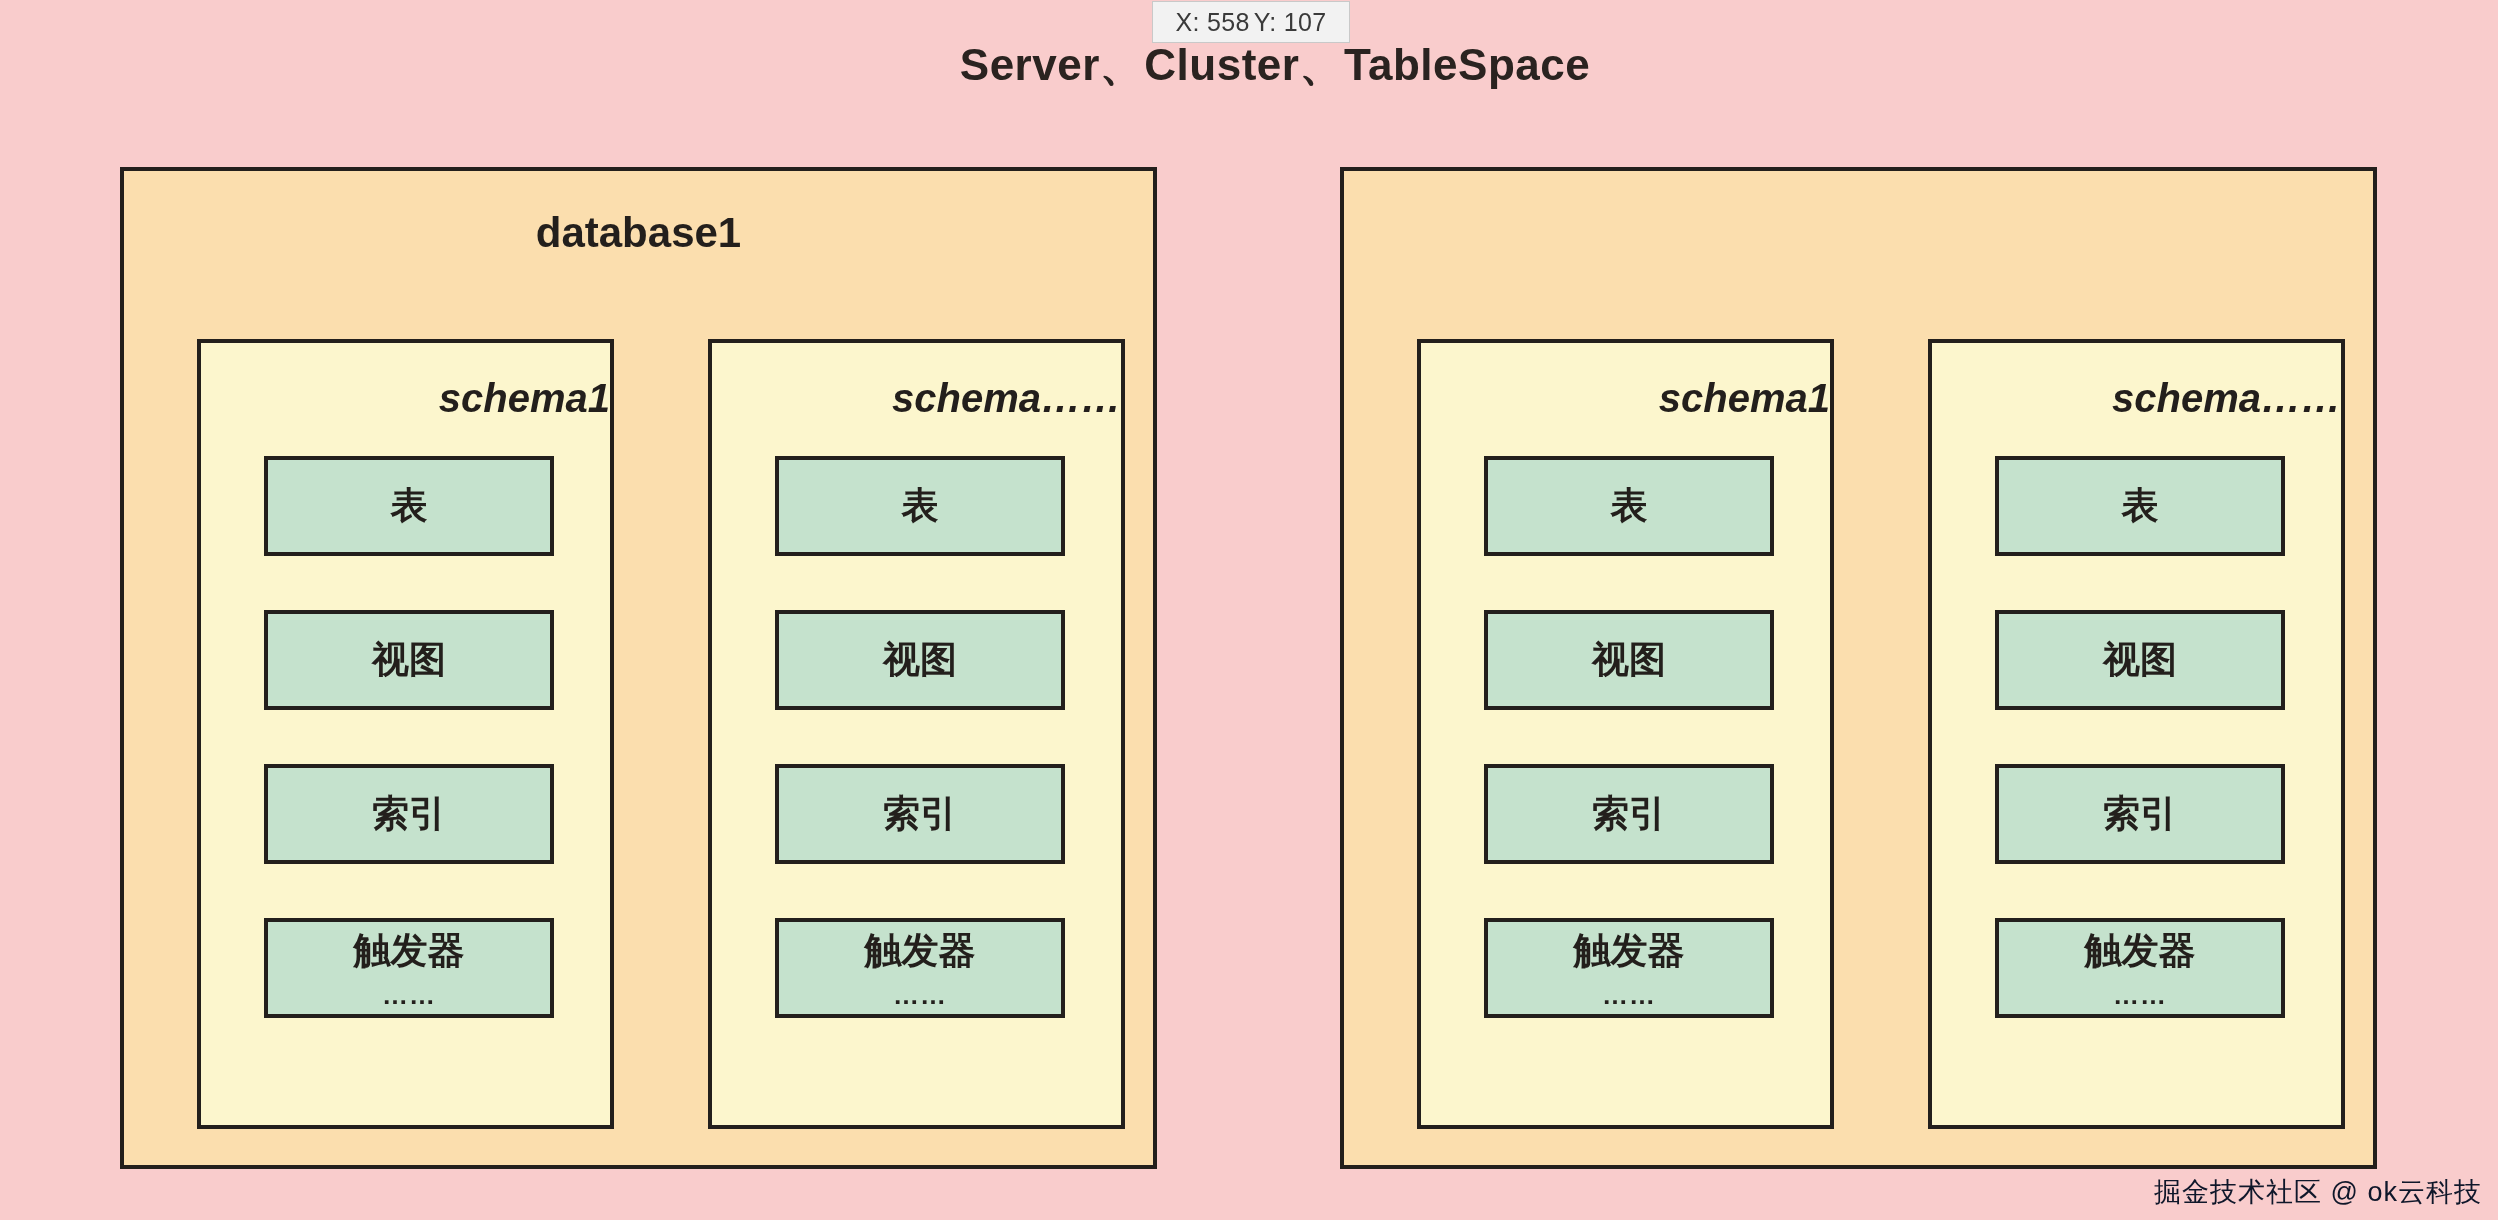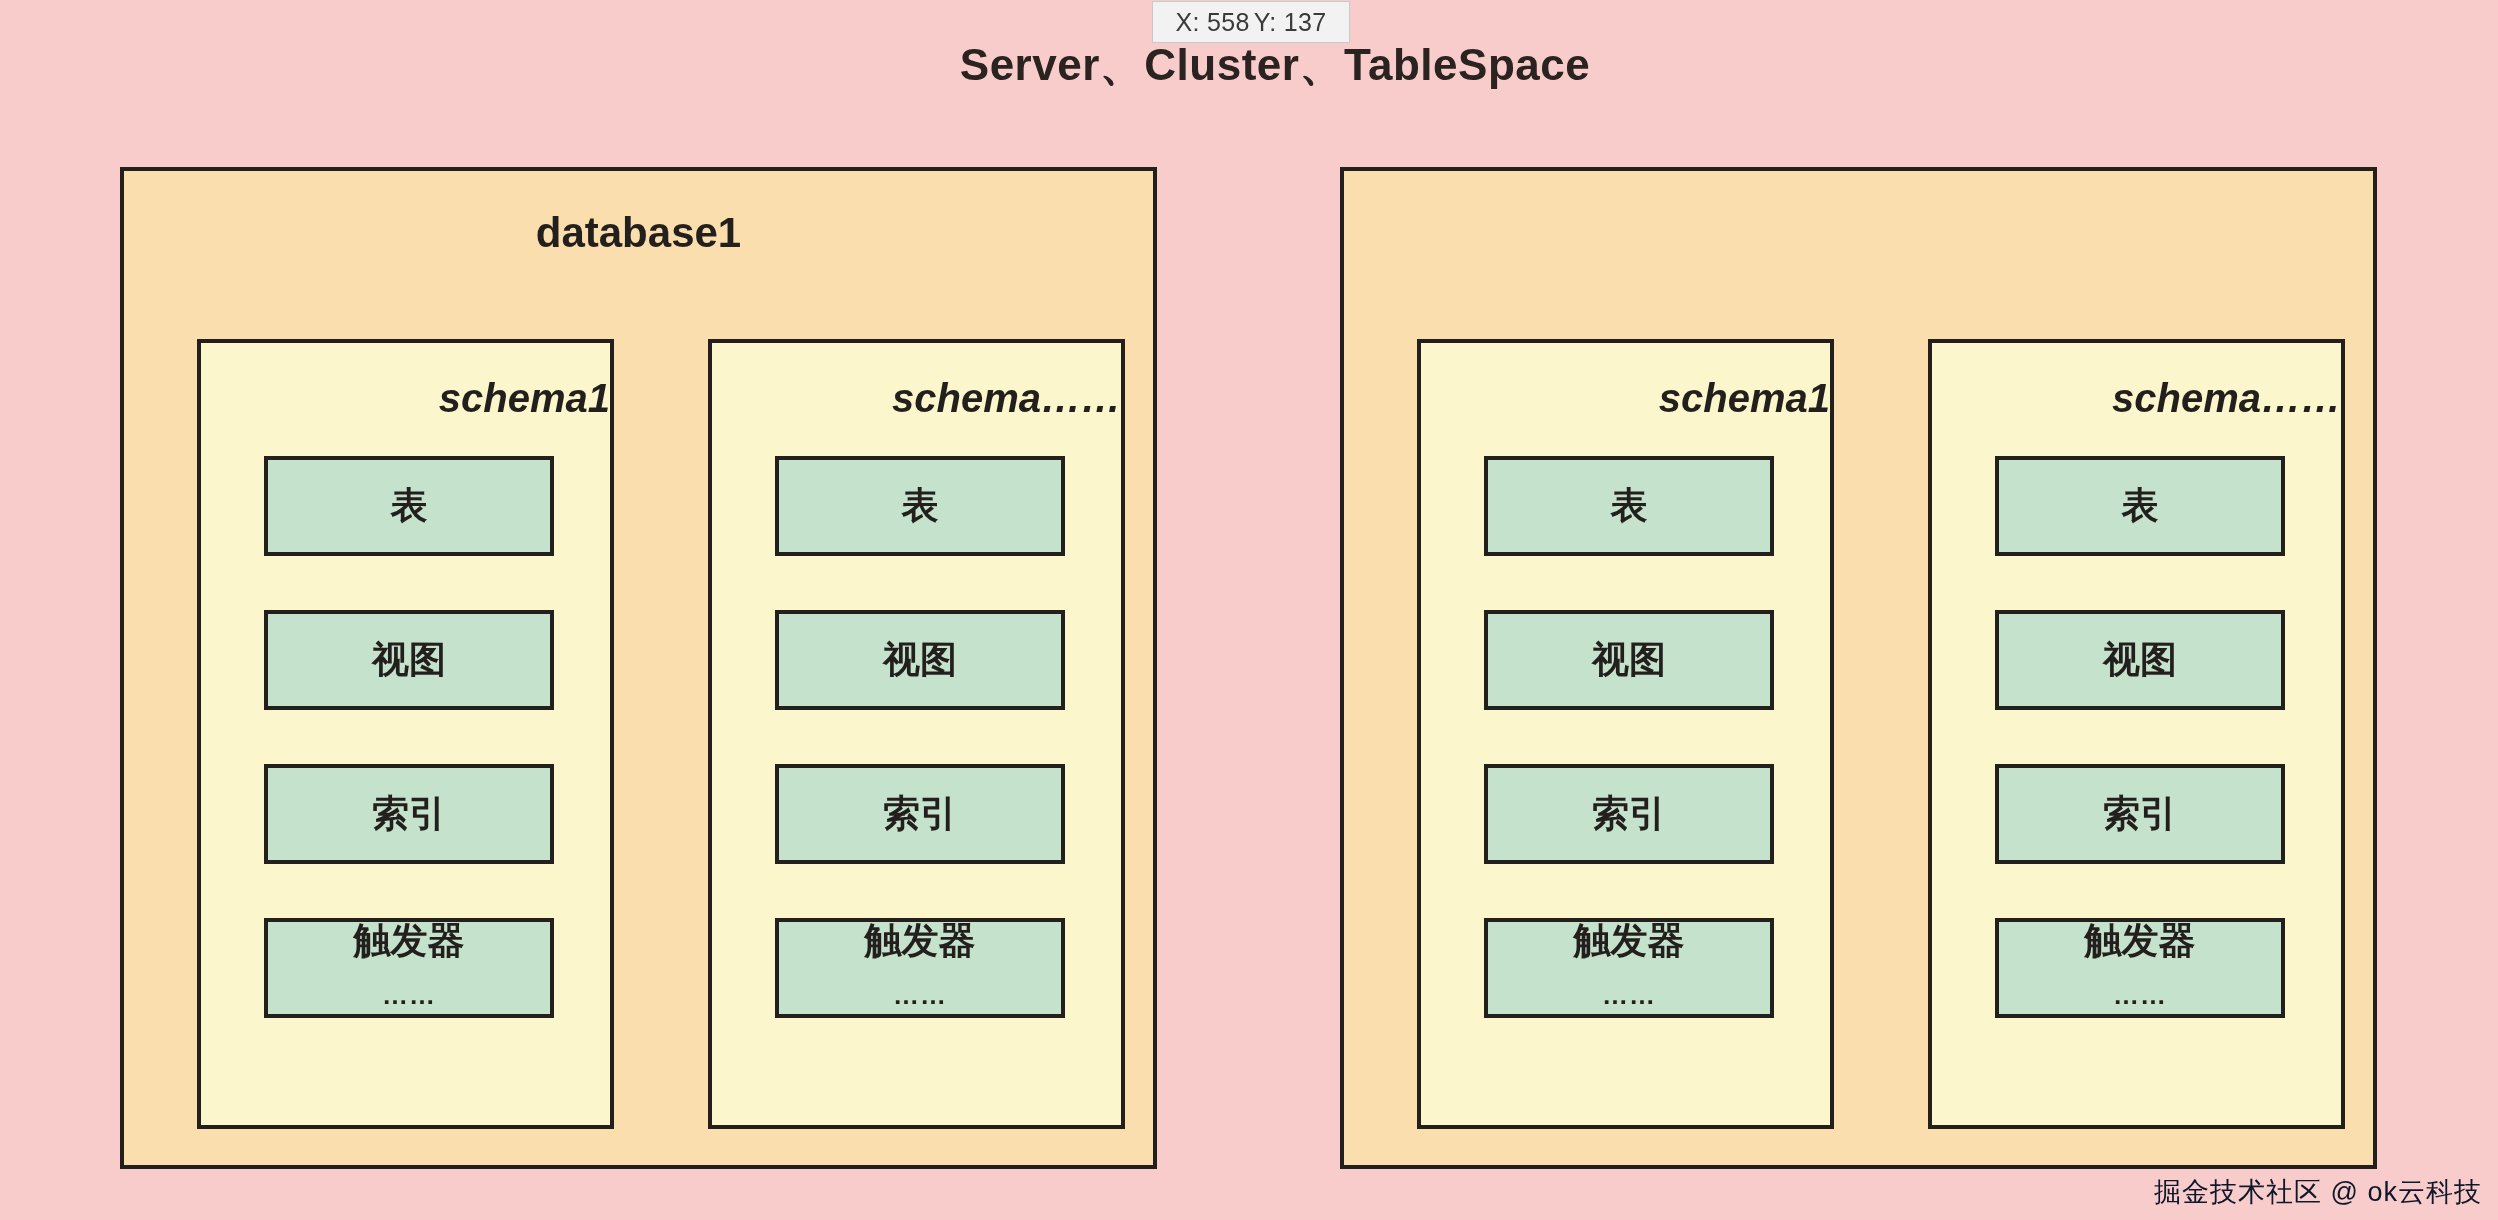--- a/index.html
+++ b/index.html
@@ -130,20 +130,21 @@
     border: 4px solid #231f1c;
     box-sizing: border-box;
     margin-bottom: 54px;
     display: flex;
     flex-direction: column;
     align-items: center;
     justify-content: center;
   }
   .object-box.has-ellipsis {
     justify-content: flex-start;
+    padding-top: 10px;
   }
   .object-label {
     font-size: 37px;
     font-weight: bold;
     color: #231f1c;
     line-height: 1.05;
   }
   .object-ellipsis {
     position: absolute;
     bottom: 6px;
@@ -167,21 +168,21 @@
     letter-spacing: 1px;
     white-space: nowrap;
     z-index: 40;
   }
 </style>
 </head>
 <body>
 
 <div class="coord-tooltip">
   <span>X: 558</span>
-  <span>Y: 137</span>
+  <span>Y: 107</span>
 </div>
 
 <div class="page-title">Server、Cluster、TableSpace</div>
 
 <div class="canvas">
 
   <div class="database-box db-1">
     <div class="database-title">database1</div>
     <div class="schema-row">
 

